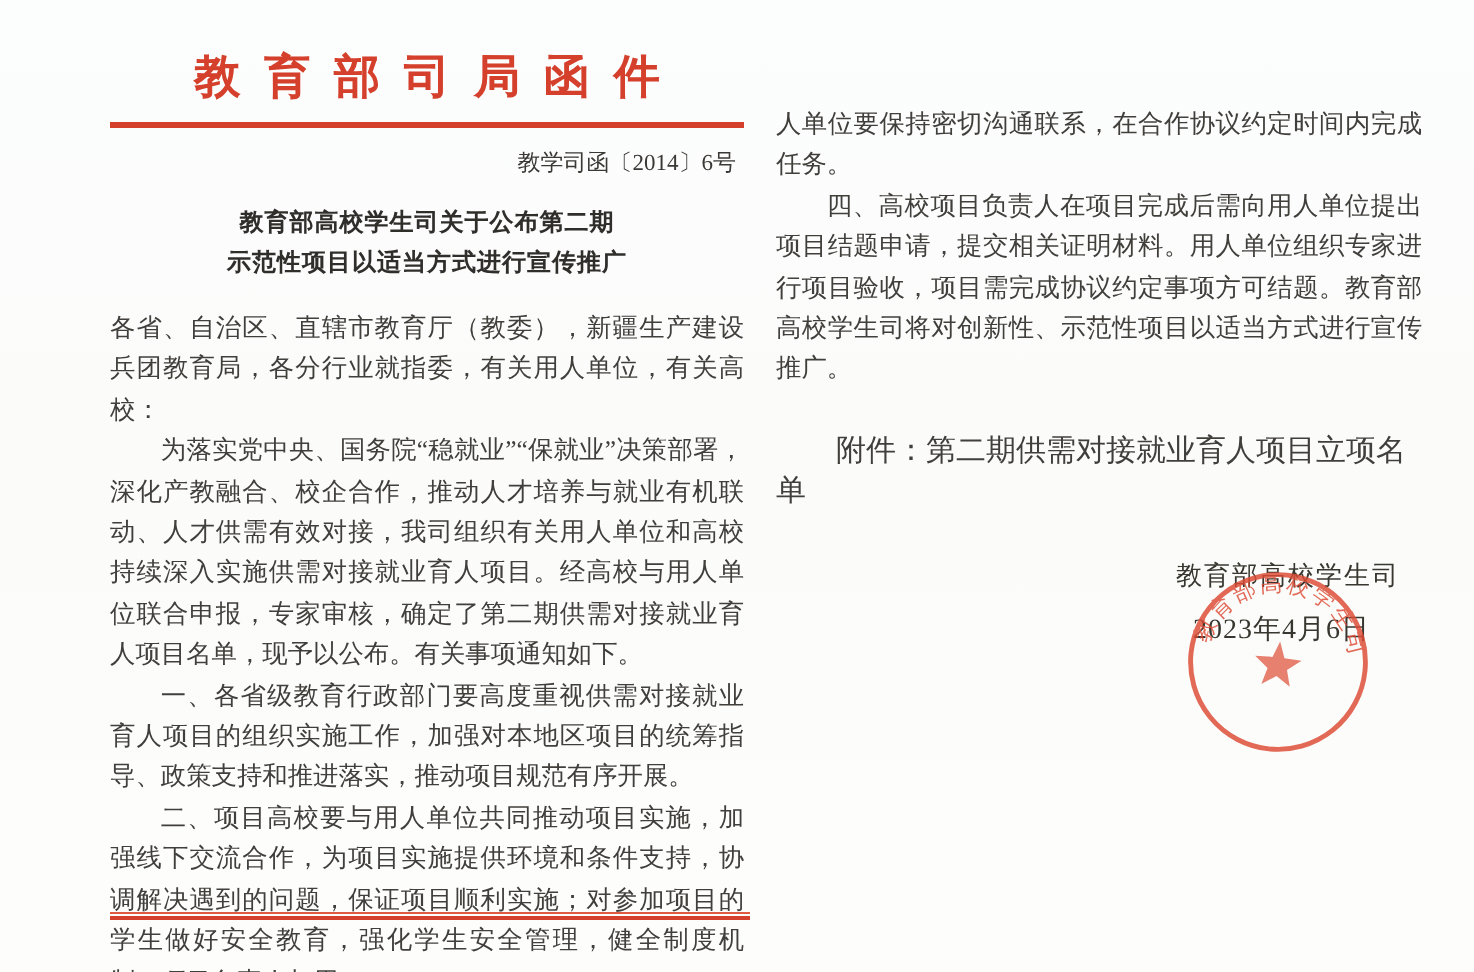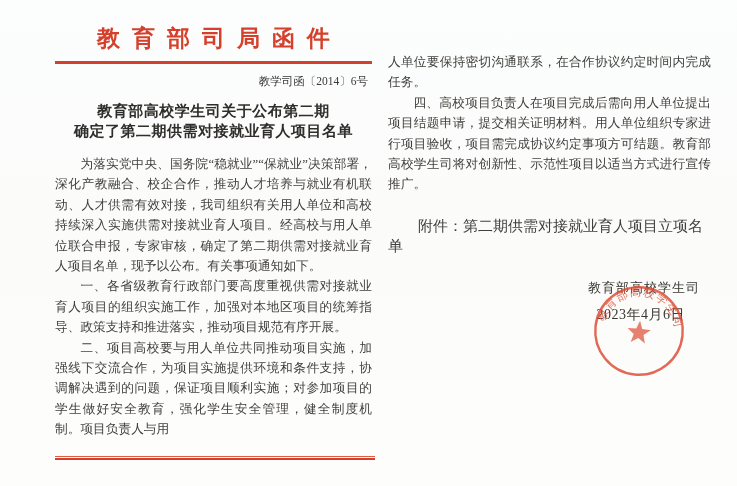--- a/index.html
+++ b/index.html
@@ -44,21 +44,21 @@
   .doc-number {
     margin-top: 10px;
     text-align: right;
     font-size: 11.5px;
     color: #3a3936;
     padding-right: 4px;
   }
   .doc-title {
     margin-top: 13px;
     text-align: center;
-    font-size: 15px;
+    font-size: 12px;
     font-weight: bold;
     line-height: 19.5px;
     color: #2f2e2b;
     letter-spacing: 0.5px;
   }
   .body-text {
     font-size: 12.7px;
     line-height: 20.4px;
     text-align: justify;
     color: #403f3b;
@@ -115,23 +115,24 @@
 <body>
 
 <div class="page">
 
   <div class="col-left">
     <div class="masthead">教育部司局函件</div>
     <div class="masthead-rule"></div>
     <div class="doc-number">教学司函〔2014〕6号</div>
     <div class="doc-title">
       <div>教育部高校学生司关于公布第二期</div>
-      <div>确定了第二期供需对接就业育人项目名单</div>
+      <div>示范性项目以适当方式进行宣传推广</div>
     </div>
     <div class="body-text">
+      <p class="para">各省、自治区、直辖市教育厅（教委），新疆生产建设兵团教育局，各分行业就指委，有关用人单位，有关高校：</p>
       <p class="para indent">为落实党中央、国务院“稳就业”“保就业”决策部署，深化产教融合、校企合作，推动人才培养与就业有机联动、人才供需有效对接，我司组织有关用人单位和高校持续深入实施供需对接就业育人项目。经高校与用人单位联合申报，专家审核，确定了第二期供需对接就业育人项目名单，现予以公布。有关事项通知如下。</p>
       <p class="para indent">一、各省级教育行政部门要高度重视供需对接就业育人项目的组织实施工作，加强对本地区项目的统筹指导、政策支持和推进落实，推动项目规范有序开展。</p>
       <p class="para indent">二、项目高校要与用人单位共同推动项目实施，加强线下交流合作，为项目实施提供环境和条件支持，协调解决遇到的问题，保证项目顺利实施；对参加项目的学生做好安全教育，强化学生安全管理，健全制度机制。项目负责人与用</p>
     </div>
   </div>
 
   <div class="footer-rule"></div>
 
   <div class="col-right">
     <div class="body-text">

